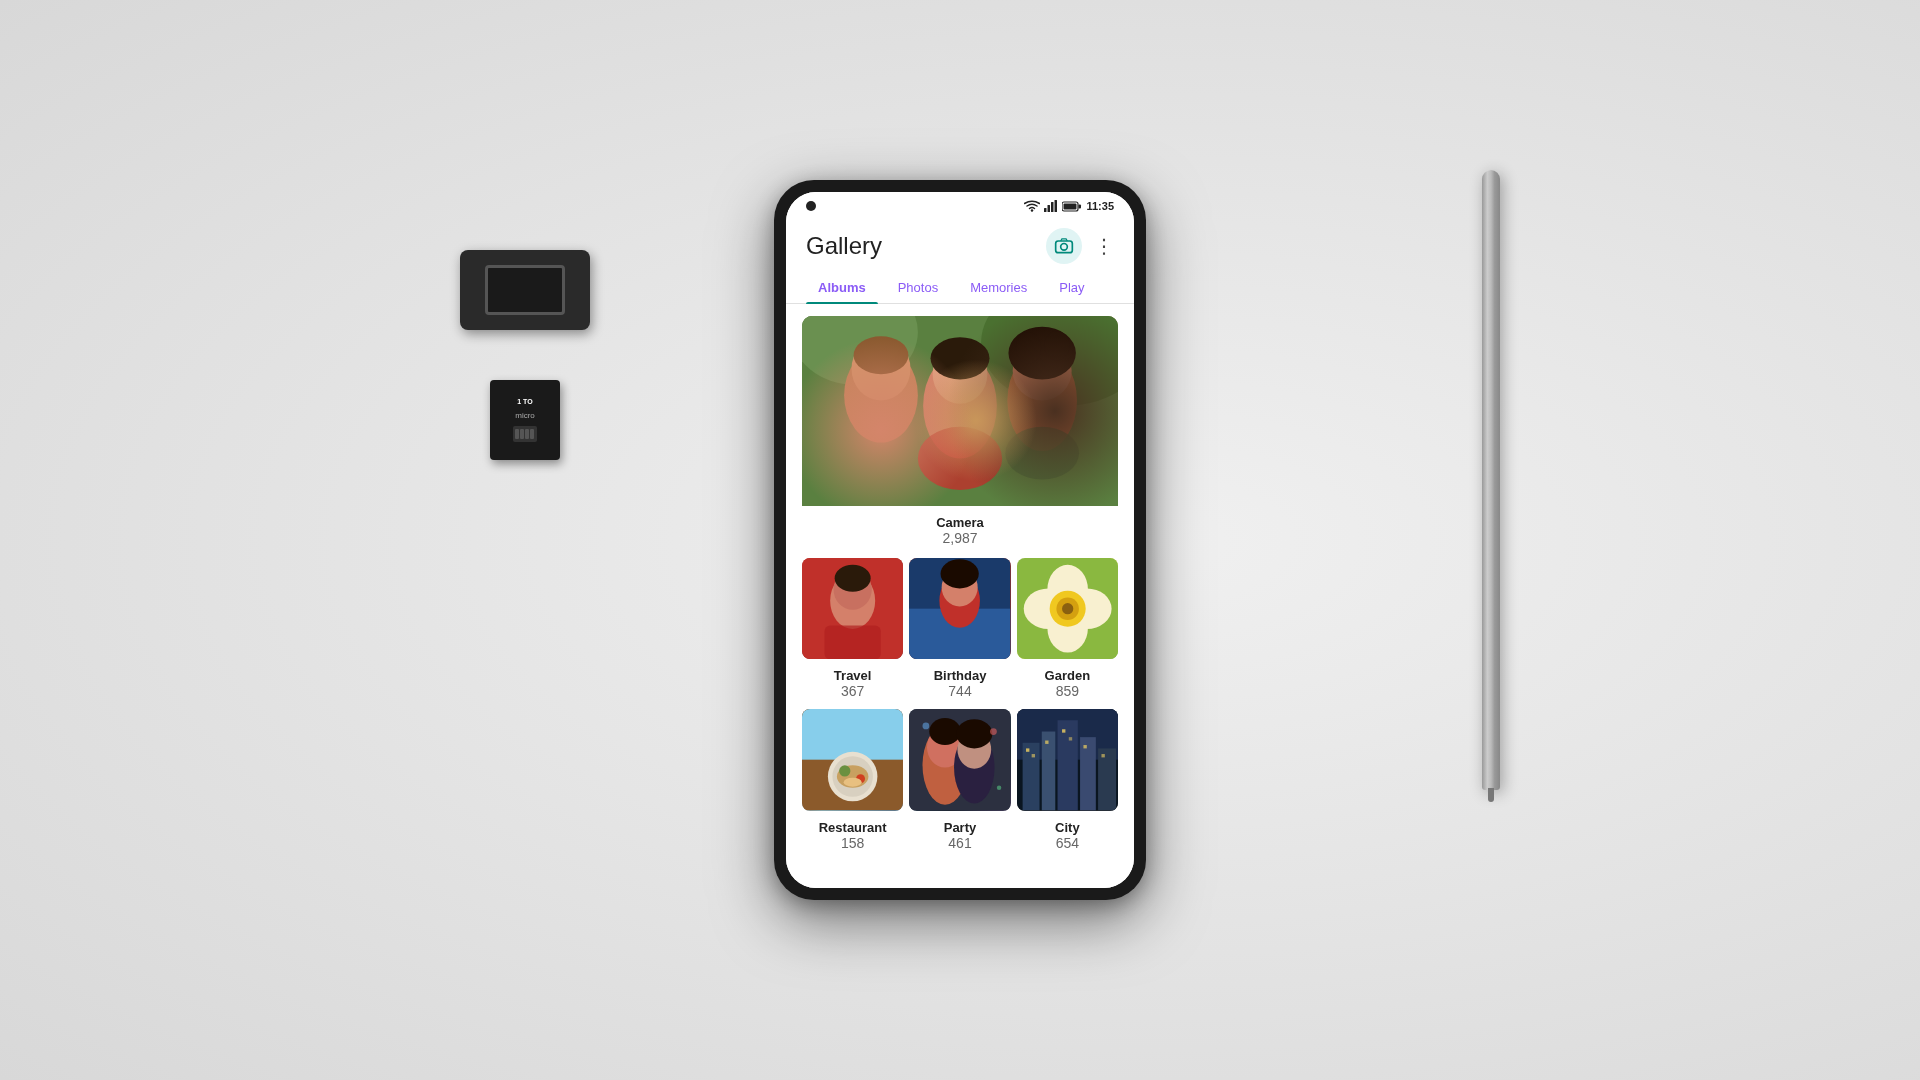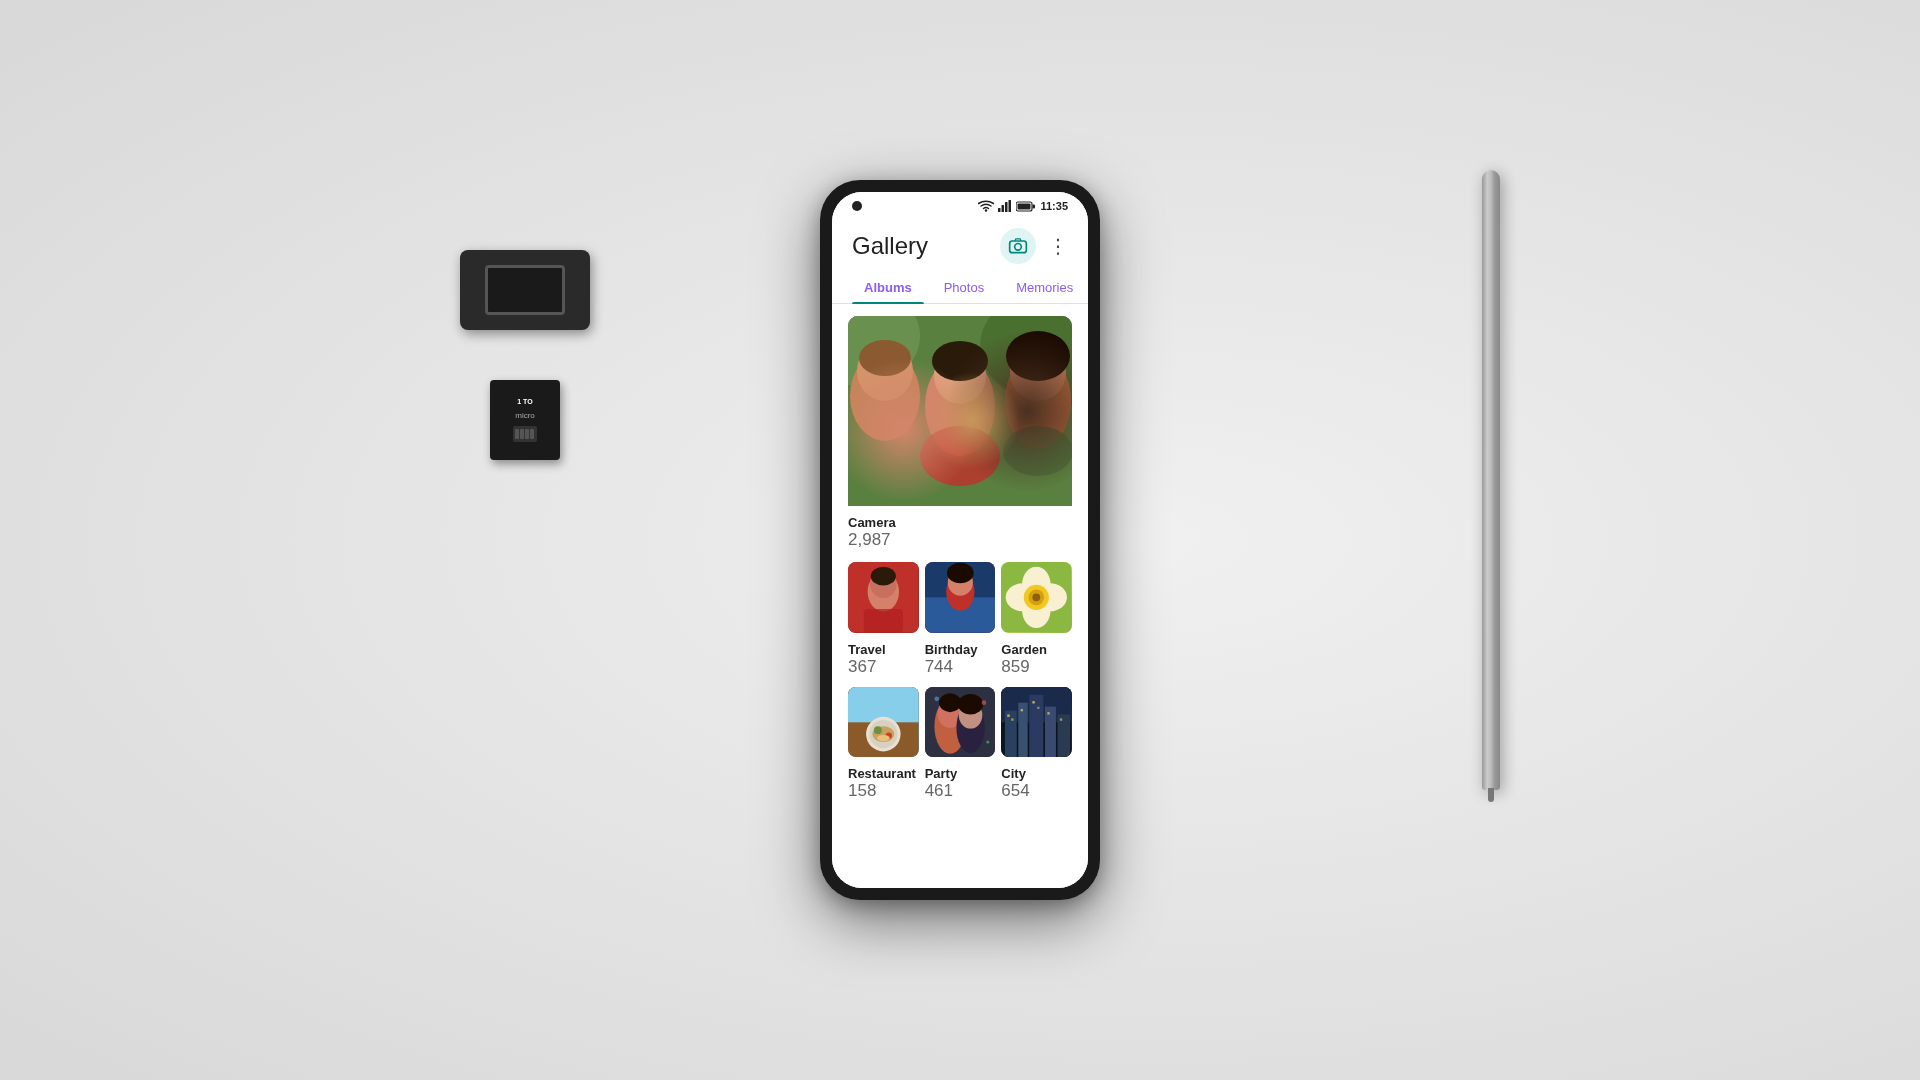--- a/index.html
+++ b/index.html
@@ -104,21 +104,21 @@
       transform: translateX(-50%);
       width: 6px;
       height: 14px;
       background: #777;
       border-radius: 0 0 3px 3px;
     }
 
     
     .phone {
       position: relative;
-      width: 280px;
+      width: 372px;
       height: 720px;
       background: #1a1a1a;
       border-radius: 40px;
       box-shadow: 0 20px 60px rgba(0,0,0,0.5), 0 5px 20px rgba(0,0,0,0.3);
       padding: 12px;
     }
 
     .phone-screen {
       width: 100%;
       height: 100%;
@@ -155,20 +155,21 @@
       color: #222;
     }
 
     
     .app-content {
       flex: 1;
       display: flex;
       flex-direction: column;
       overflow: hidden;
       background: #fff;
+      text-align: center;
     }
 
     .app-header {
       padding: 12px 20px 8px;
       display: flex;
       align-items: center;
       justify-content: space-between;
     }
 
     .app-title {
@@ -277,21 +278,21 @@
       padding: 9px 0 4px;
     }
 
     .album-name {
       font-size: 13px;
       font-weight: 600;
       color: #222;
     }
 
     .album-count {
-      font-size: 17px;
+      font-size: 14px;
       color: #666;
     }
 
     .album-grid {
       display: grid;
       grid-template-columns: repeat(3, 1fr);
       gap: 6px;
     }
 
     .album-item {

